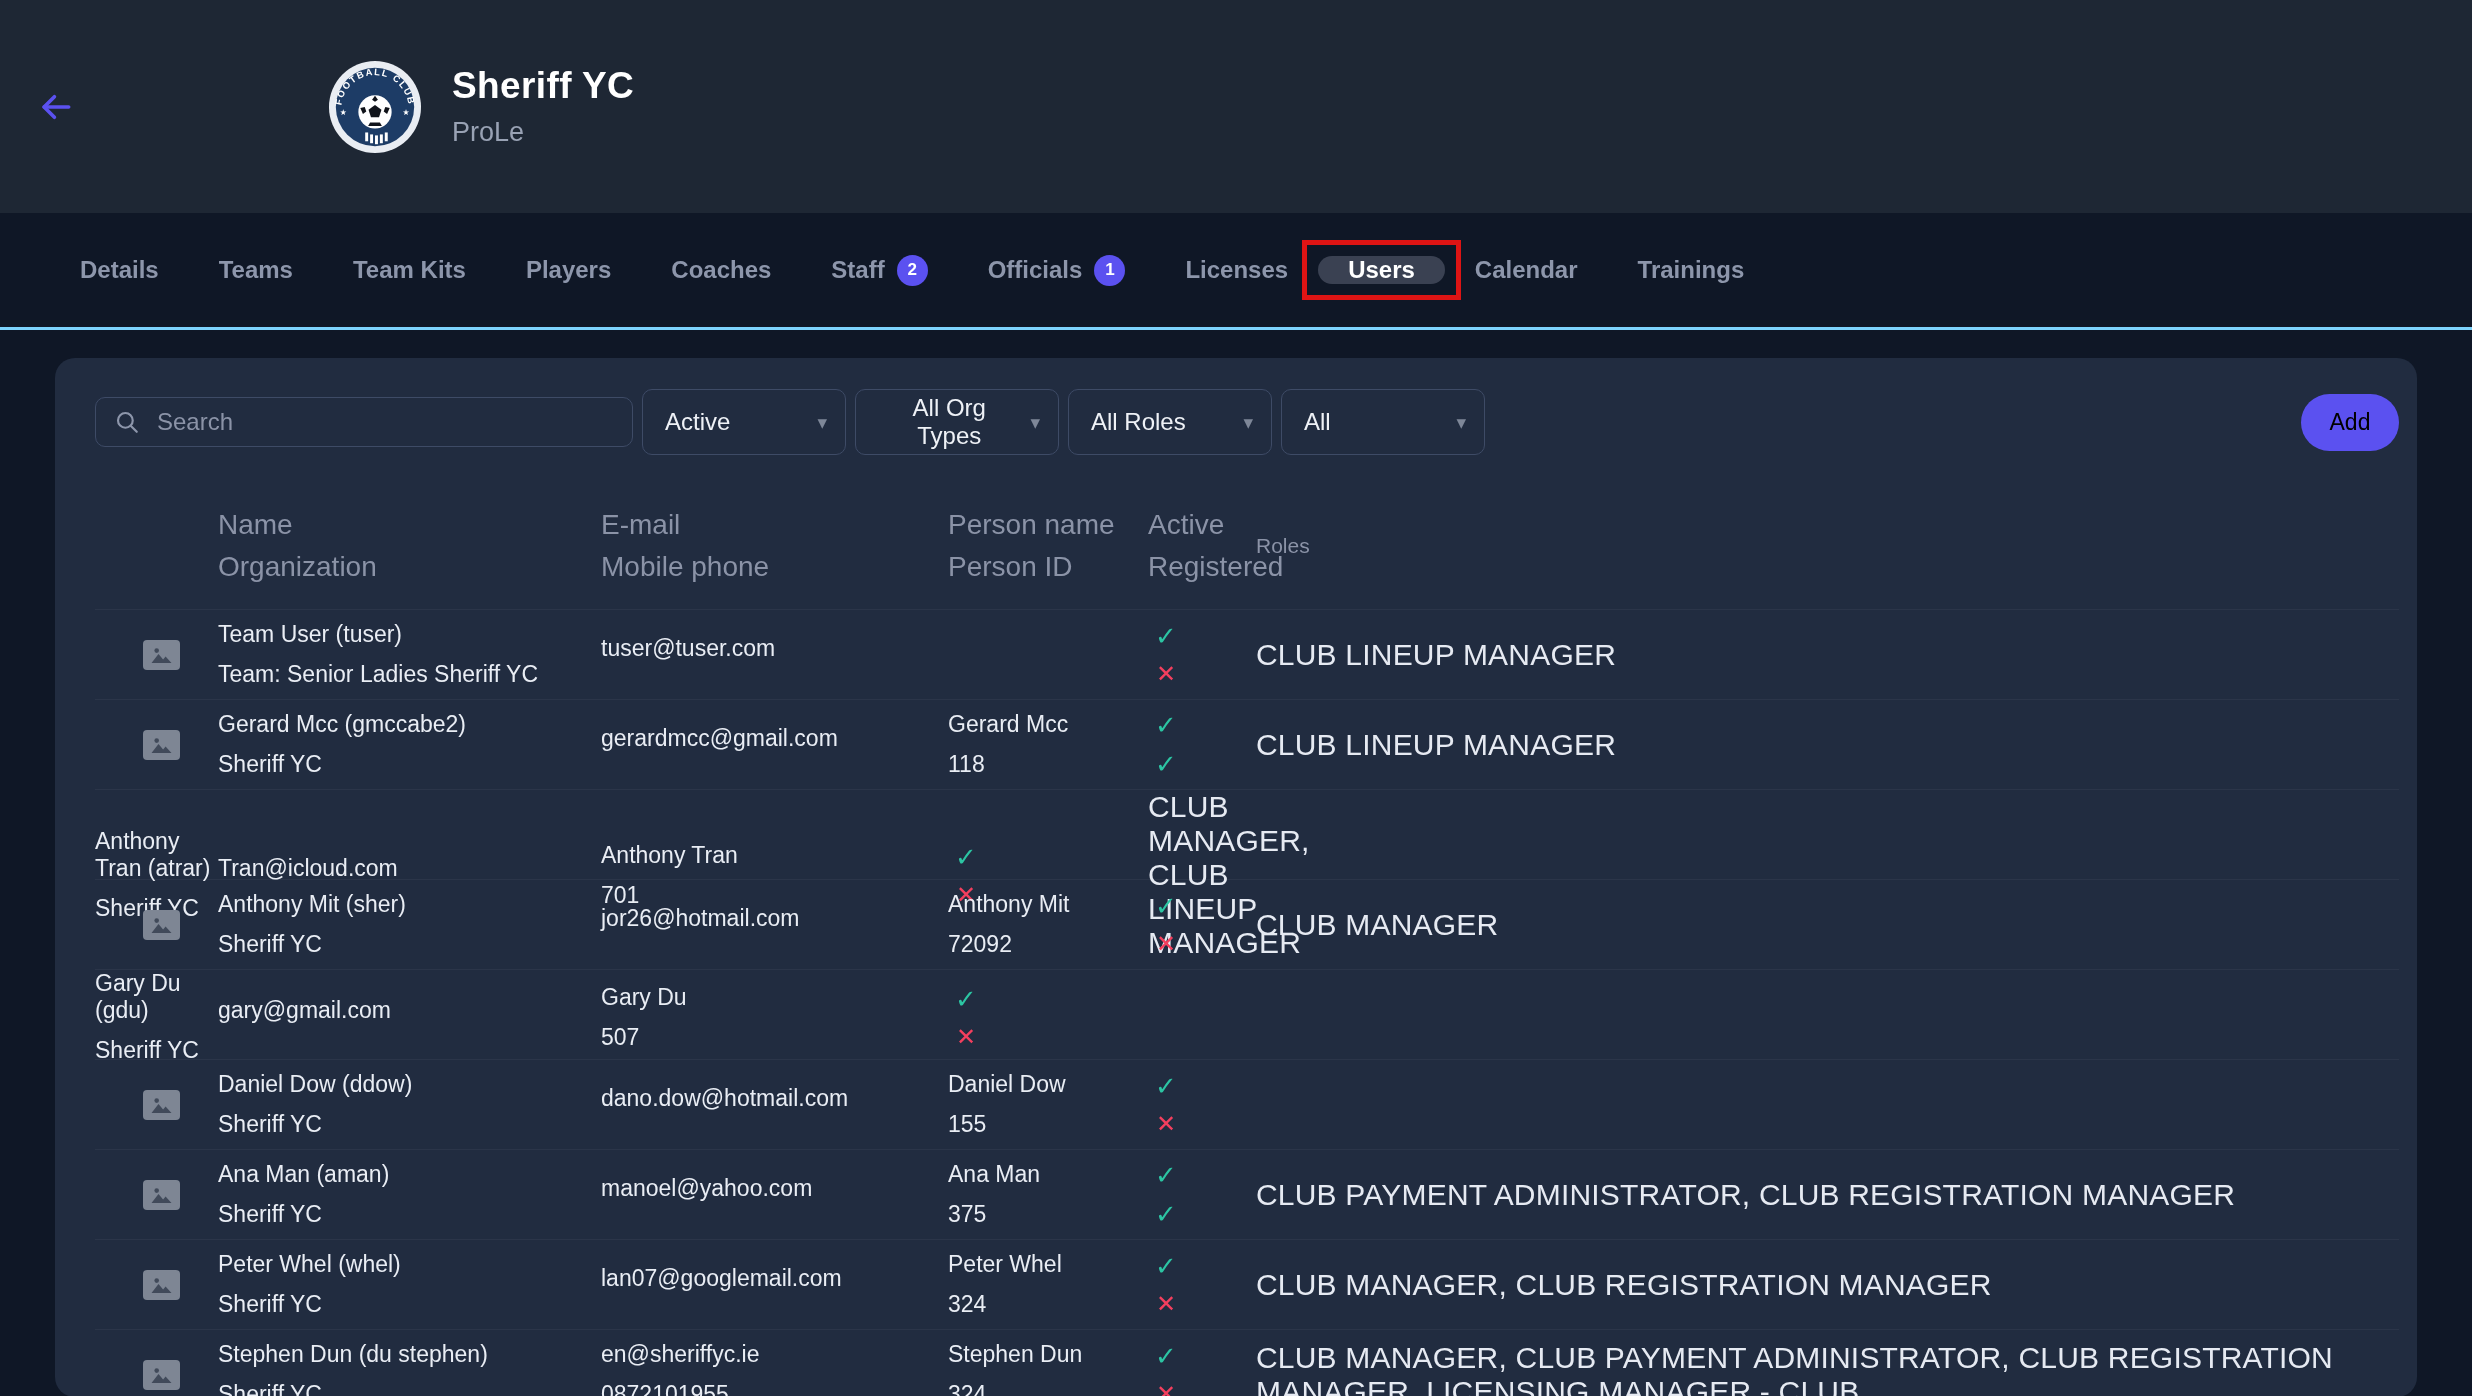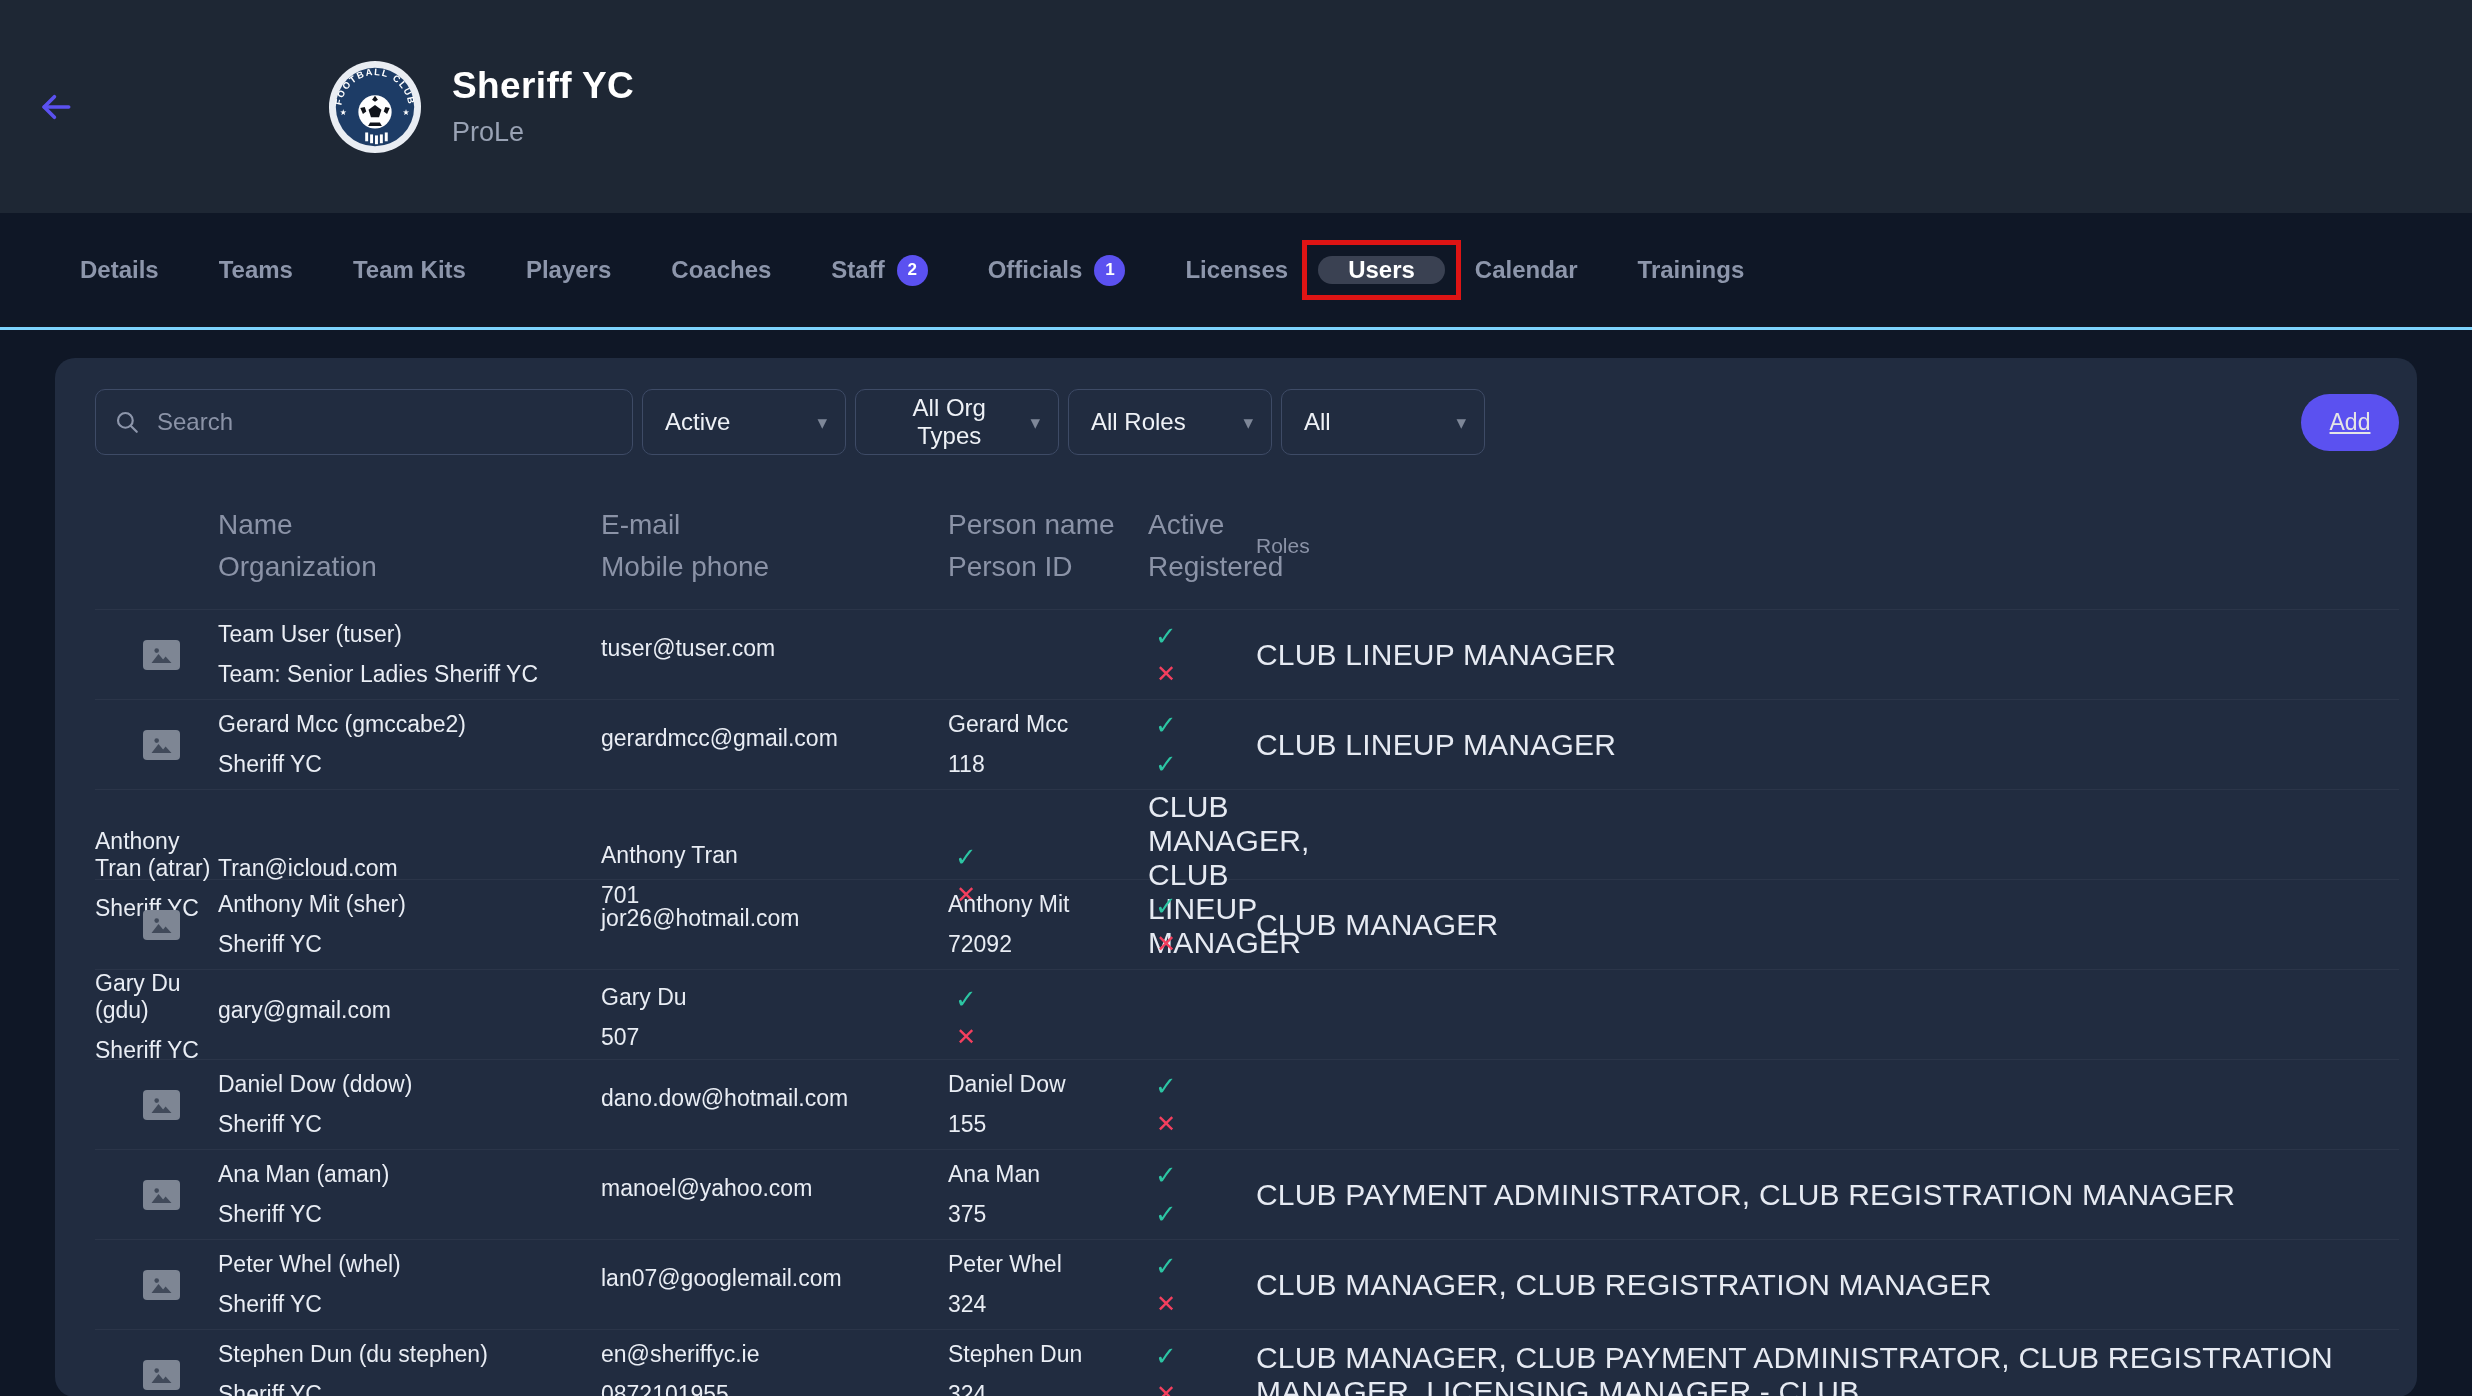--- a/index.html
+++ b/index.html
@@ -30,33 +30,33 @@
   .tab.selected { background:#3a4152; color:#fff; padding:0 30px; margin:-14px -30px;
                   border-radius:28px; position:relative; }
   .redbox { position:absolute; inset:-16px -16px; border:5px solid #de1414; pointer-events:none; }
 
   
   .card { margin:28px 55px 0; height:1039px; background:#212c40; border-radius:20px;
           padding:31px 18px 0 40px; overflow:hidden; }
 
   
   .filters { display:flex; align-items:center; gap:9px; }
-  .search { width:538px; height:66px; border:1px solid #3e4b66; border-radius:10px;
+  .search { width:538px; height:50px; border:1px solid #3e4b66; border-radius:10px;
             display:flex; align-items:center; padding:15px 18px; gap:15px; flex:none; }
   .search svg { flex:none; }
   .search input { background:transparent; border:none; outline:none; color:#e9edf4;
                   font-size:24px; width:100%; font-family:inherit; }
   .search input::placeholder { color:#8b93a7; }
   .select { height:66px; width:204px; border:1px solid #3e4b66; border-radius:10px; background:transparent;
             display:flex; align-items:center; justify-content:space-between; padding:0 18px 0 22px;
             color:#eef1f6; font-size:24px; font-family:inherit; cursor:pointer; flex:none; }
   .caret { color:#7e8798; font-size:19px; margin-left:10px; }
   .add-btn { margin-left:auto; margin-right:0; width:98px; height:57px; border-radius:29px;
-             background:#5b51f0; border:none; color:#e5e5e5; font-size:23px; font-weight:500;
-             font-family:inherit; cursor:pointer;text-decoration:underline; }
+             background:#5b51f0; border:none; color:#000000; font-size:23px; font-weight:500;
+             font-family:inherit; cursor:pointer; }
 
   
   .table { margin-top:38px; }
   .grid { display:grid; grid-template-columns:123px 383px 347px 200px 108px 1fr; align-items:center; }
   .thead { color:#8b93a7; font-size:21px; padding:16px 0 26px; }
   .two { display:flex; flex-direction:column; gap:13px; font-size:23px; }
   .thead .two { gap:10px; font-size:28px; }
   .trow { height:90px; border-top:1px solid #2b3549; cursor:pointer; }
 
   .avatar-cell { display:flex; padding-left:48px; }

